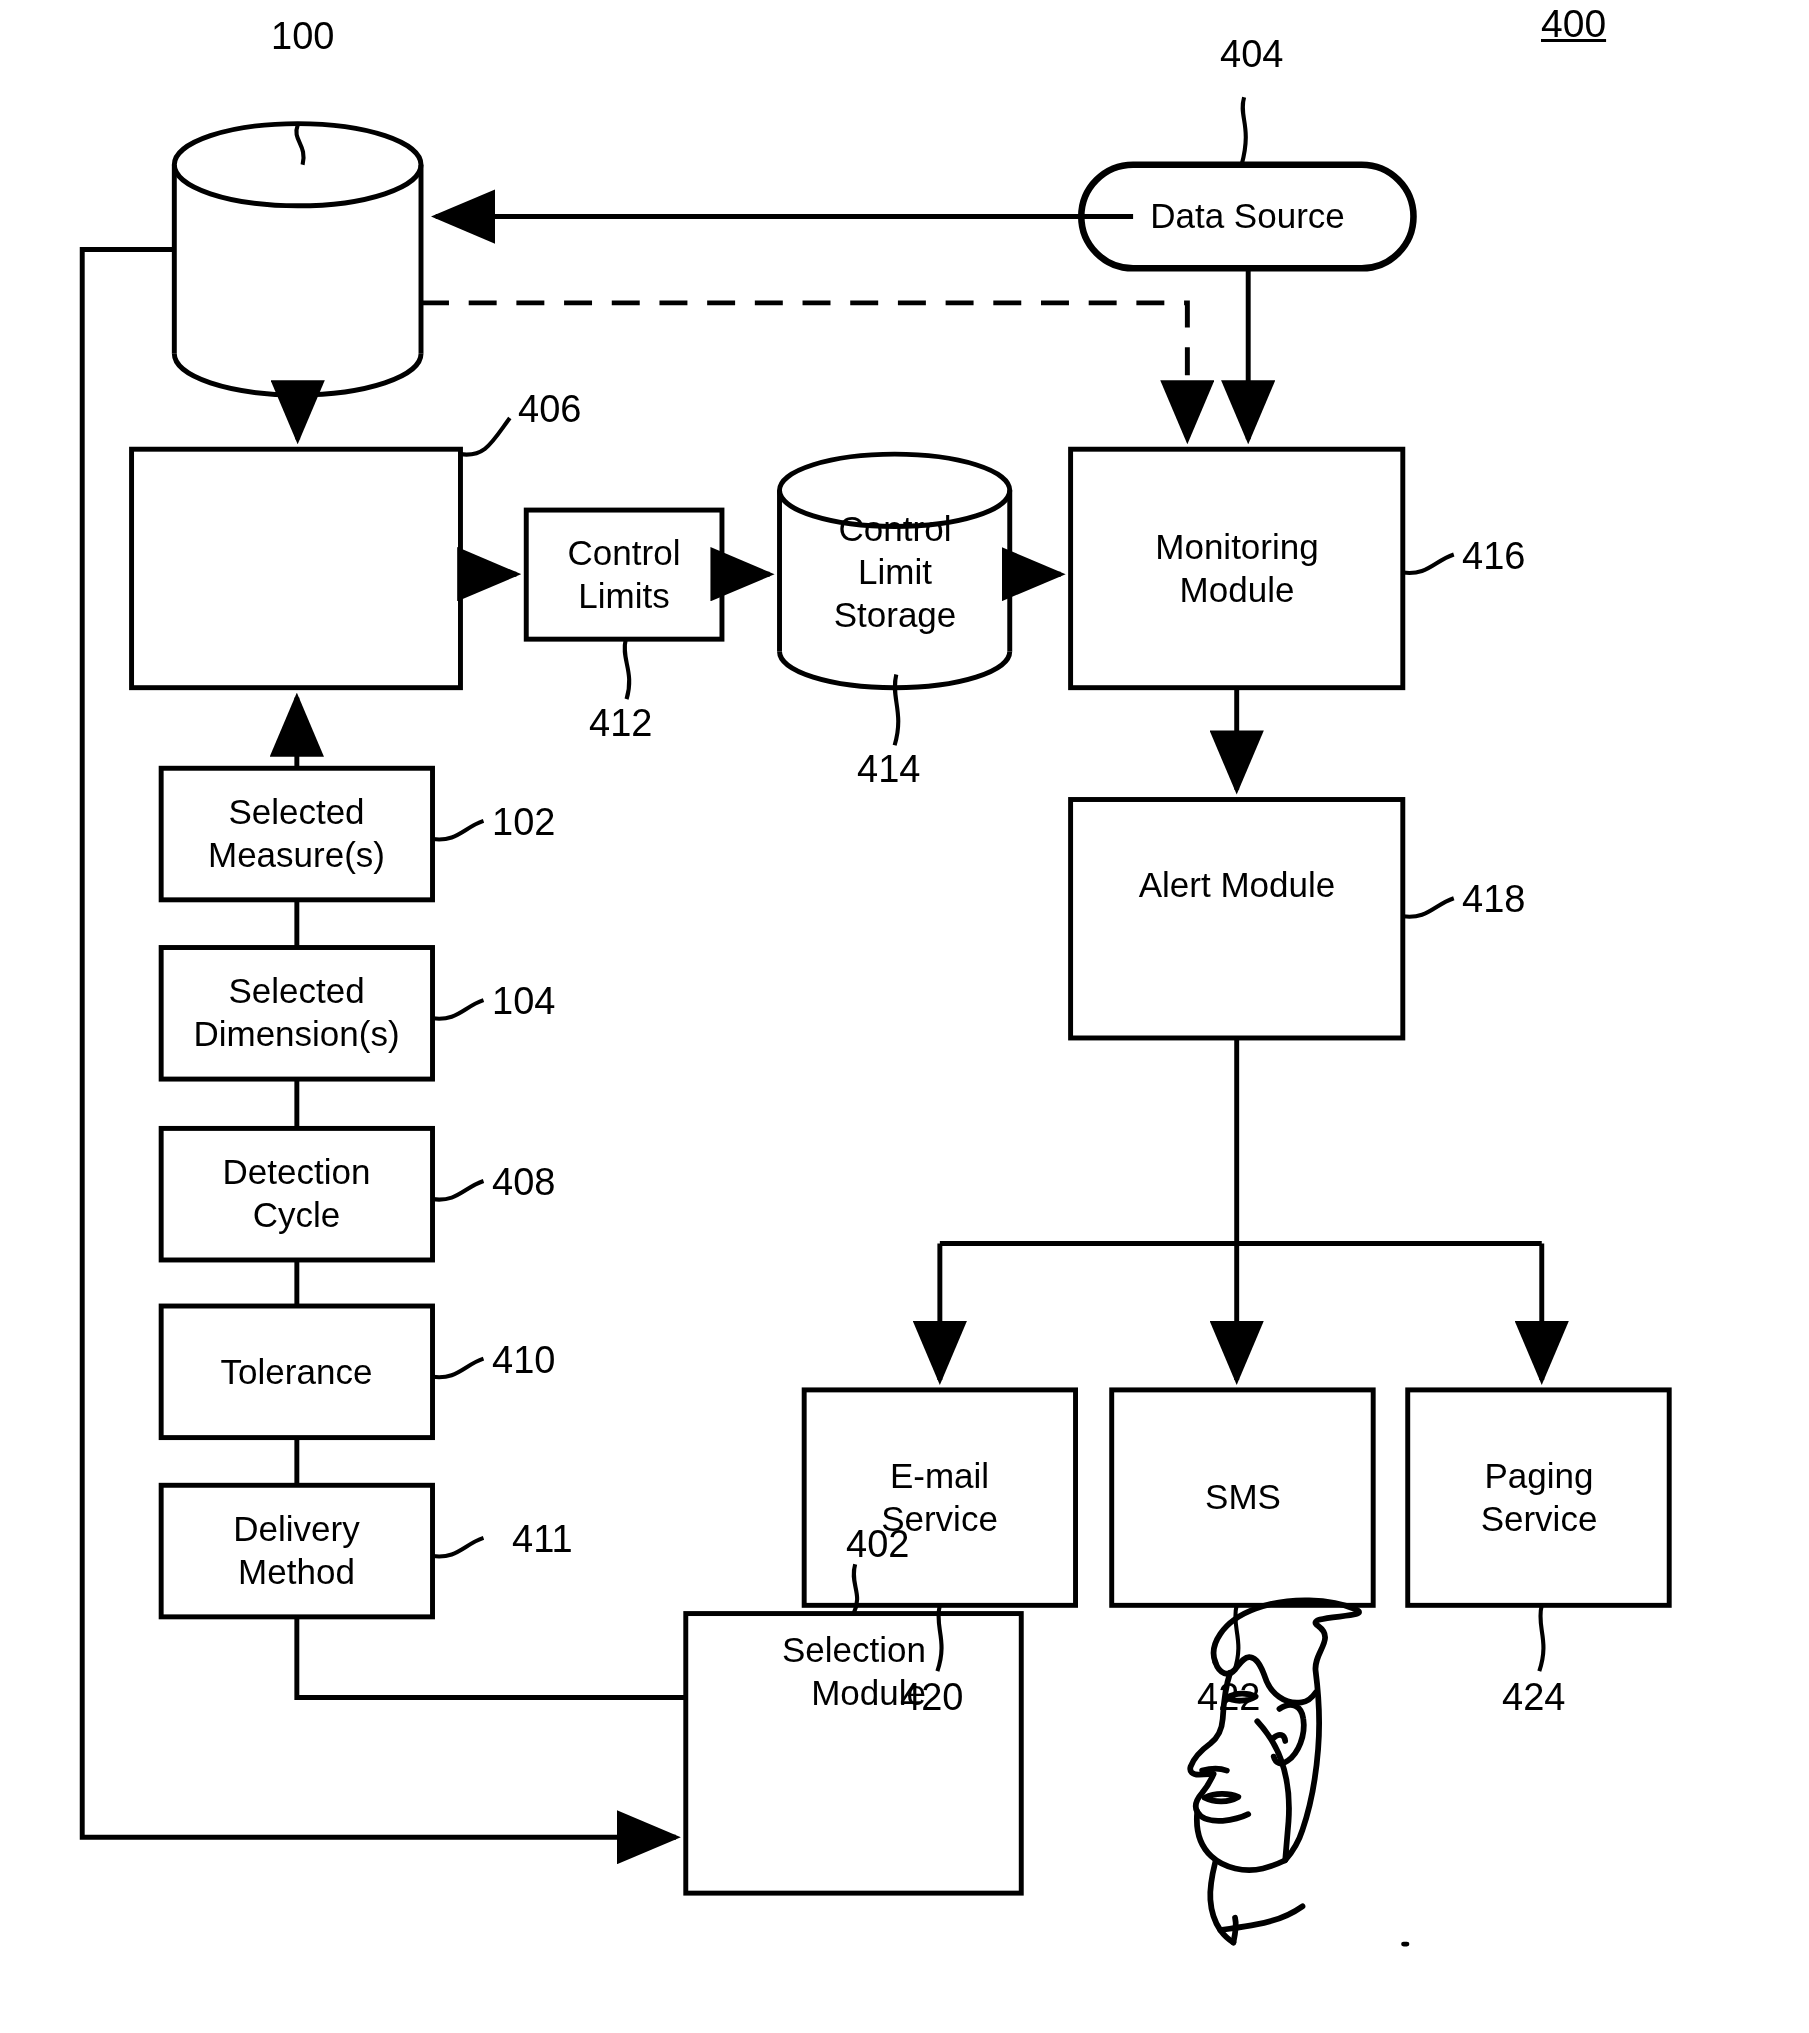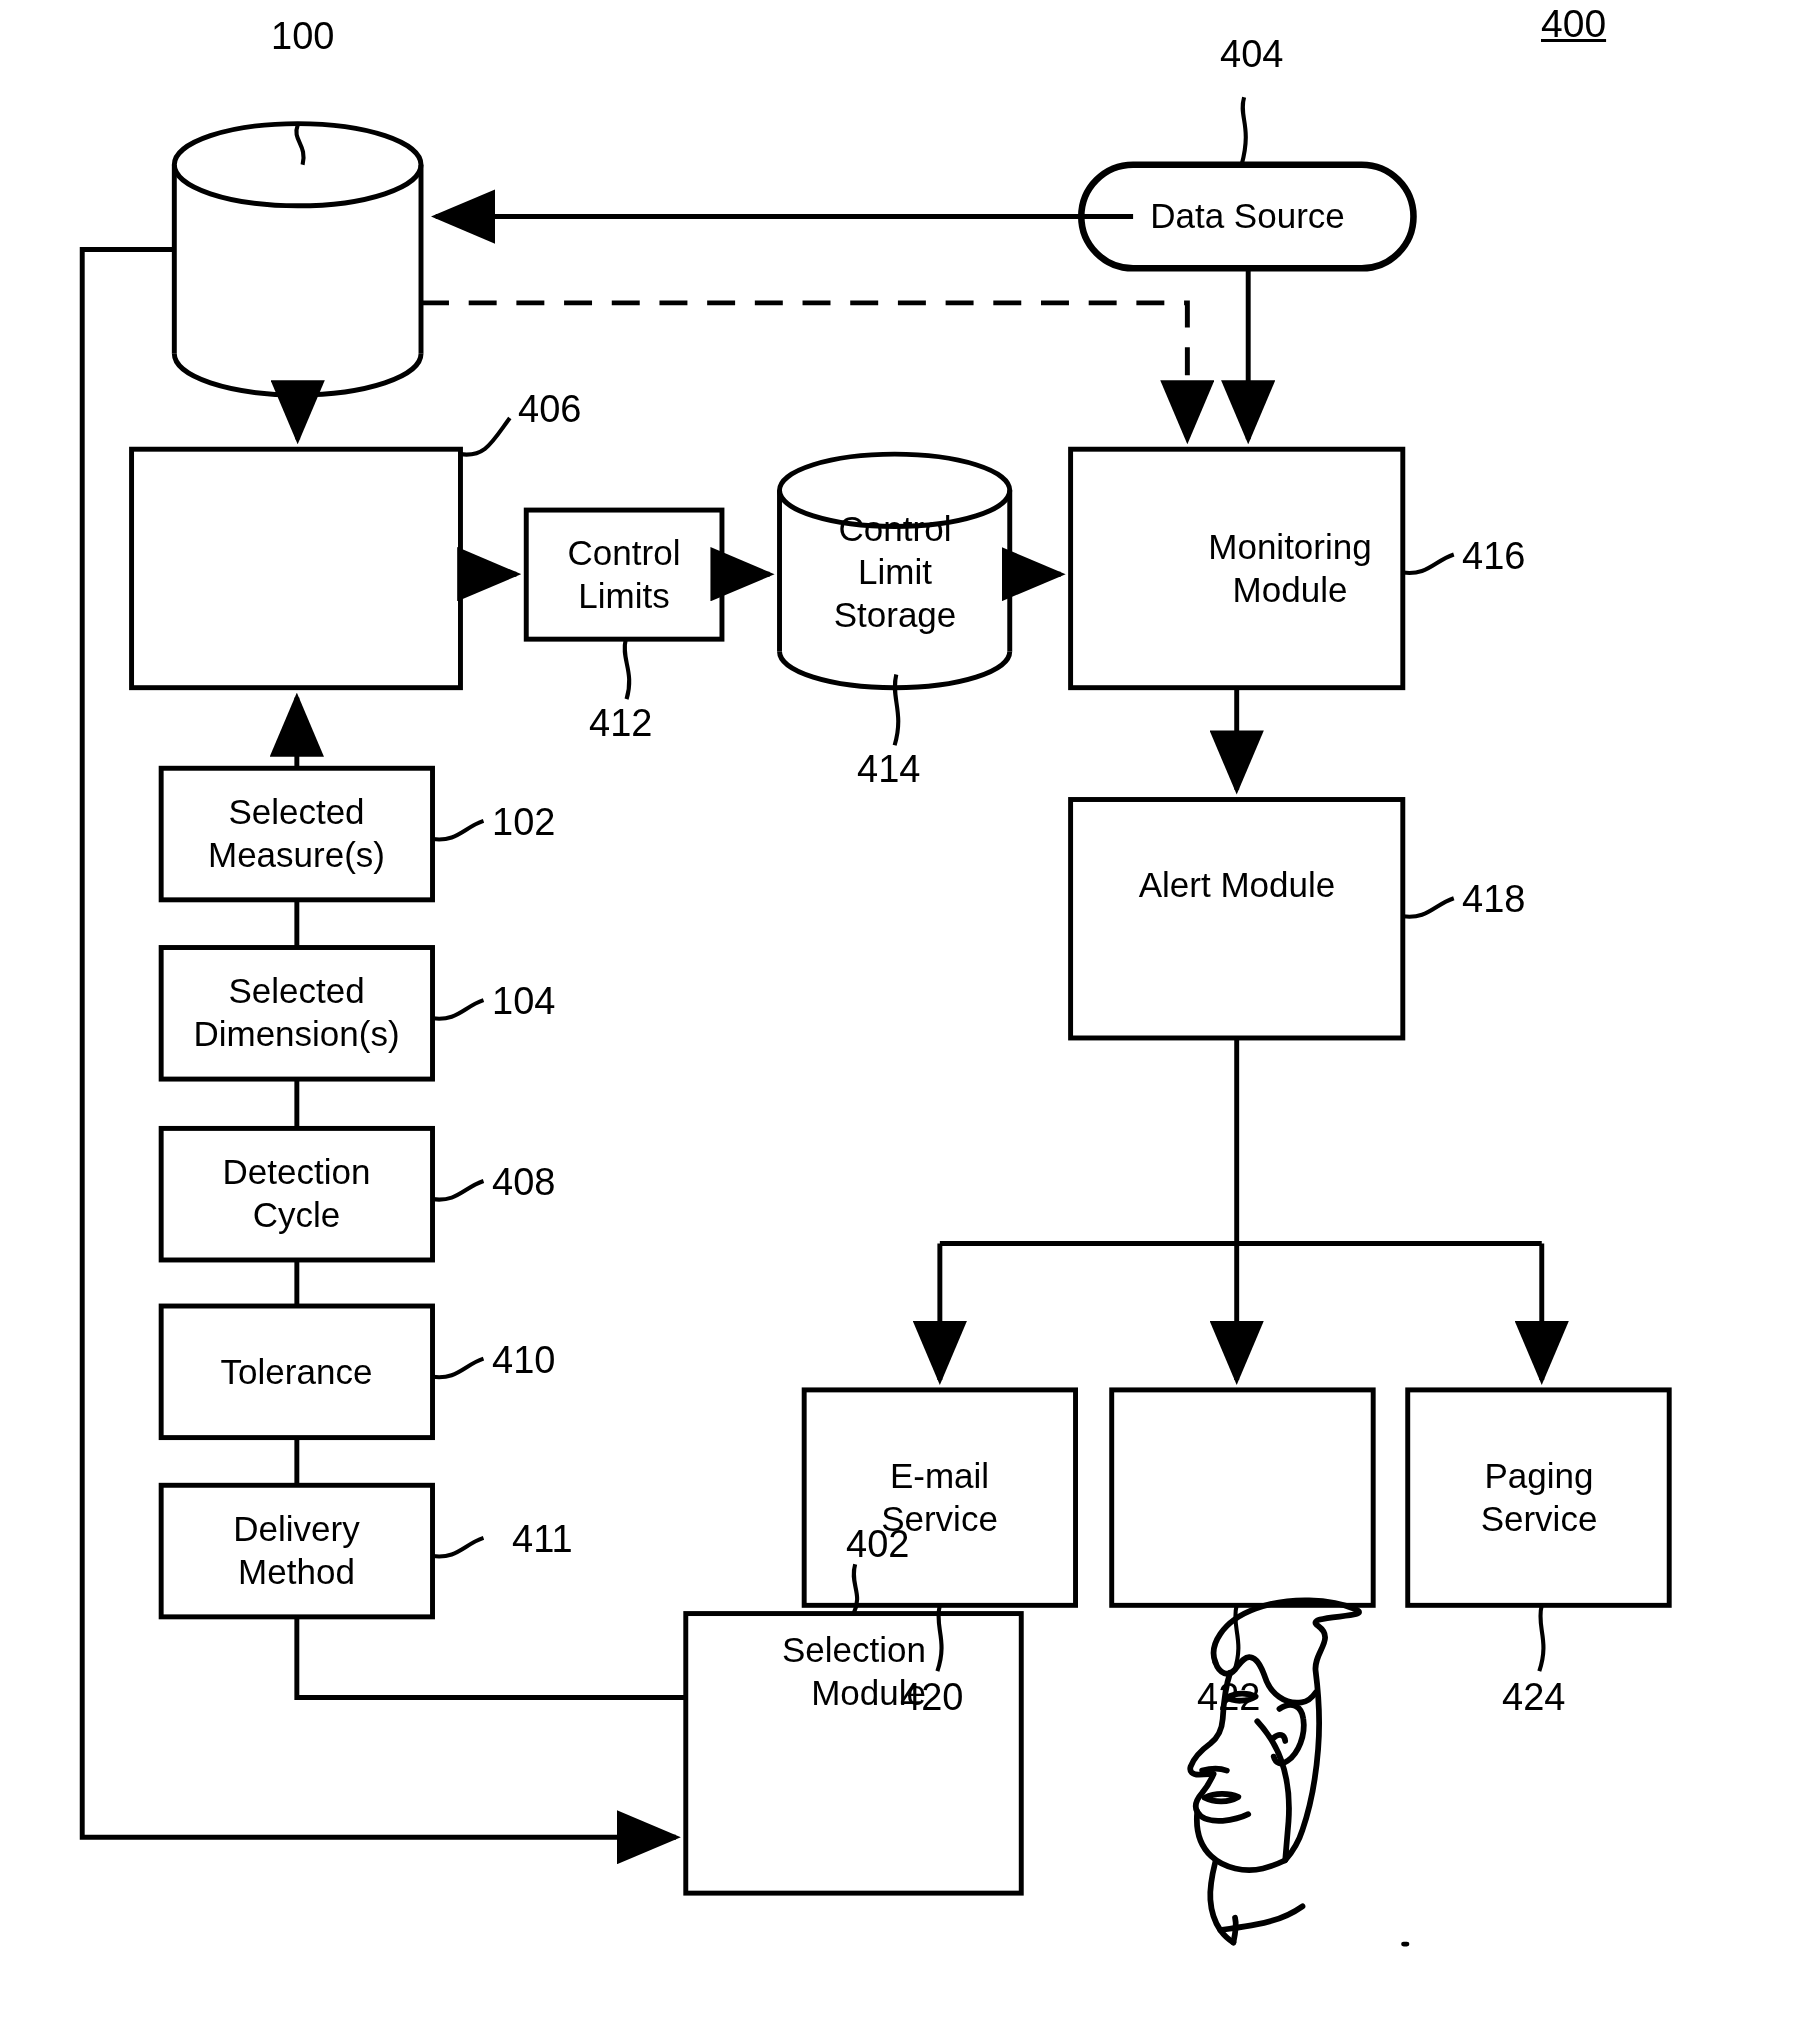--- a/index.html
+++ b/index.html
@@ -246,21 +246,21 @@
   <div class="node-label" style="left:1133px; top:164px; width:229px; height:104px;">Data Source</div>
 
 
   <div class="node-label" style="left:526px; top:510px; width:196px; height:129px;">Control
 Limits</div>
 
   <div class="node-label" style="left:780px; top:492px; width:230px; height:161px;">Control
 Limit
 Storage</div>
 
-  <div class="node-label" style="left:1124px; top:449px; width:332px; height:239px;">Monitoring
+  <div class="node-label" style="left:1071px; top:449px; width:332px; height:239px;">Monitoring
 Module</div>
 
   <div class="node-label" style="left:1071px; top:766px; width:332px; height:239px;">Alert Module</div>
 
   <div class="node-label" style="left:161px; top:768px; width:271px; height:132px;">Selected
 Measure(s)</div>
 
   <div class="node-label" style="left:156px; top:947px; width:281px; height:132px;">Selected
 Dimension(s)</div>
 
@@ -268,20 +268,21 @@
 Cycle</div>
 
   <div class="node-label" style="left:161px; top:1306px; width:271px; height:132px;">Tolerance</div>
 
   <div class="node-label" style="left:161px; top:1485px; width:271px; height:132px;">Delivery
 Method</div>
 
   <div class="node-label" style="left:804px; top:1390px; width:271px; height:215px;">E-mail
 Service</div>
 
+  <div class="node-label" style="left:1112px; top:1390px; width:262px; height:215px;">SMS</div>
 
   <div class="node-label" style="left:1408px; top:1390px; width:262px; height:215px;">Paging
 Service</div>
 
   <div class="node-label" style="left:686px; top:1532px; width:336px; height:280px;text-align:right;">Selection
 Module</div>
 
   <div class="ref-label" style="left:271px; top:15px;">100</div>
 
   <div class="ref-label" style="left:1220px; top:33px;">404</div>

